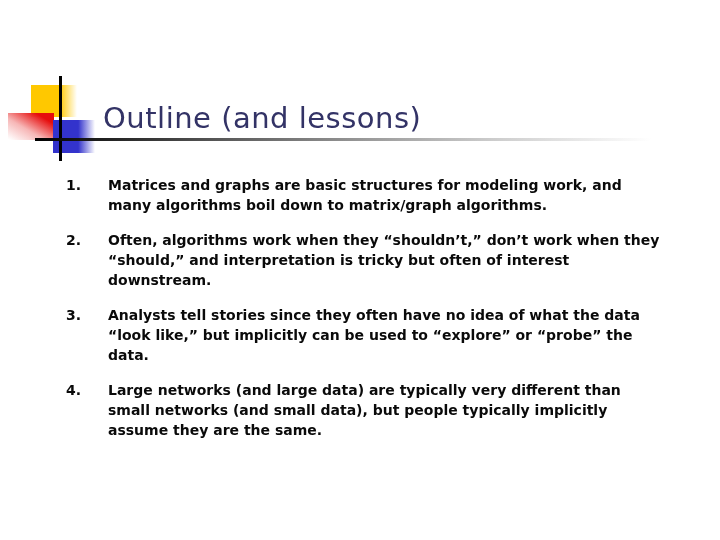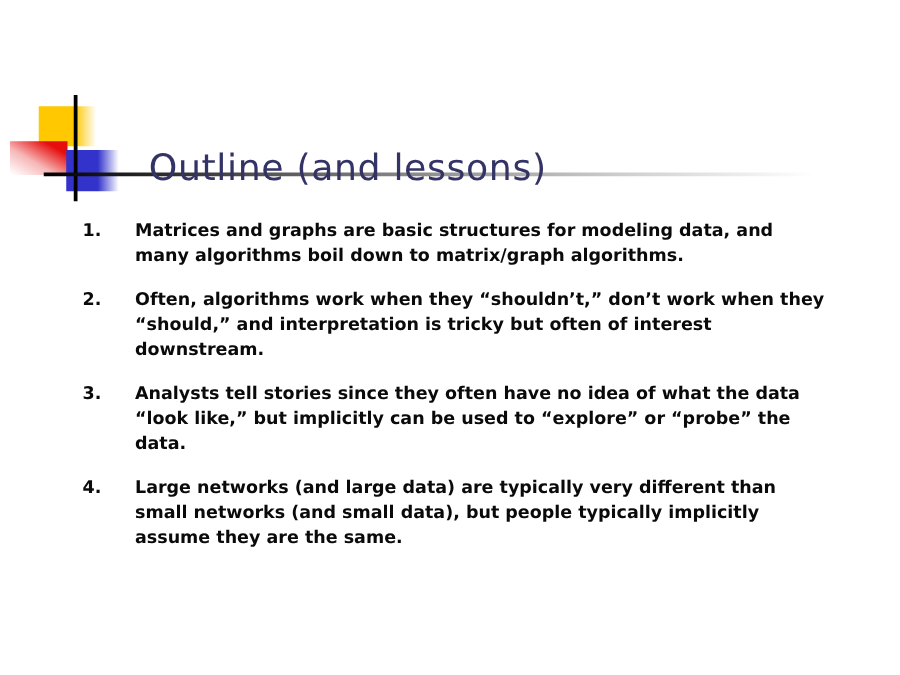--- a/index.html
+++ b/index.html
@@ -57,21 +57,21 @@
       #555555 28%,
       #999999 52%,
       #cccccc 72%,
       #ffffff 97%);
   }
 
   
   .title {
     position: absolute;
     left: 103px; top: 101px;
-    margin: 16px;
+    margin: 0;
     font-size: 29px;
     font-weight: normal;
     letter-spacing: 0.5px;
     color: var(--title, #333366);
     white-space: nowrap;
   }
 
   
   .list {
     position: absolute;
@@ -109,21 +109,21 @@
     <div class="sq blue"></div>
     <div class="vline"></div>
     <div class="hrule"></div>
   </div>
 
   <h1 class="title">Outline (and lessons)</h1>
 
   <ol class="list">
     <li class="item">
       <span class="num">1.</span>
-      <span class="txt">Matrices and graphs are basic structures for modeling data, and many algorithms boil down to matrix/graph algorithms.</span>
+      <span class="txt">Matrices and graphs are basic structures for modeling work, and many algorithms boil down to matrix/graph algorithms.</span>
     </li>
     <li class="item">
       <span class="num">2.</span>
       <span class="txt">Often, algorithms work when they “shouldn’t,” don’t work when they “should,” and interpretation is tricky but often of interest downstream.</span>
     </li>
     <li class="item">
       <span class="num">3.</span>
       <span class="txt">Analysts tell stories since they often have no idea of what the data “look like,” but implicitly can be used to “explore” or “probe” the data.</span>
     </li>
     <li class="item">

